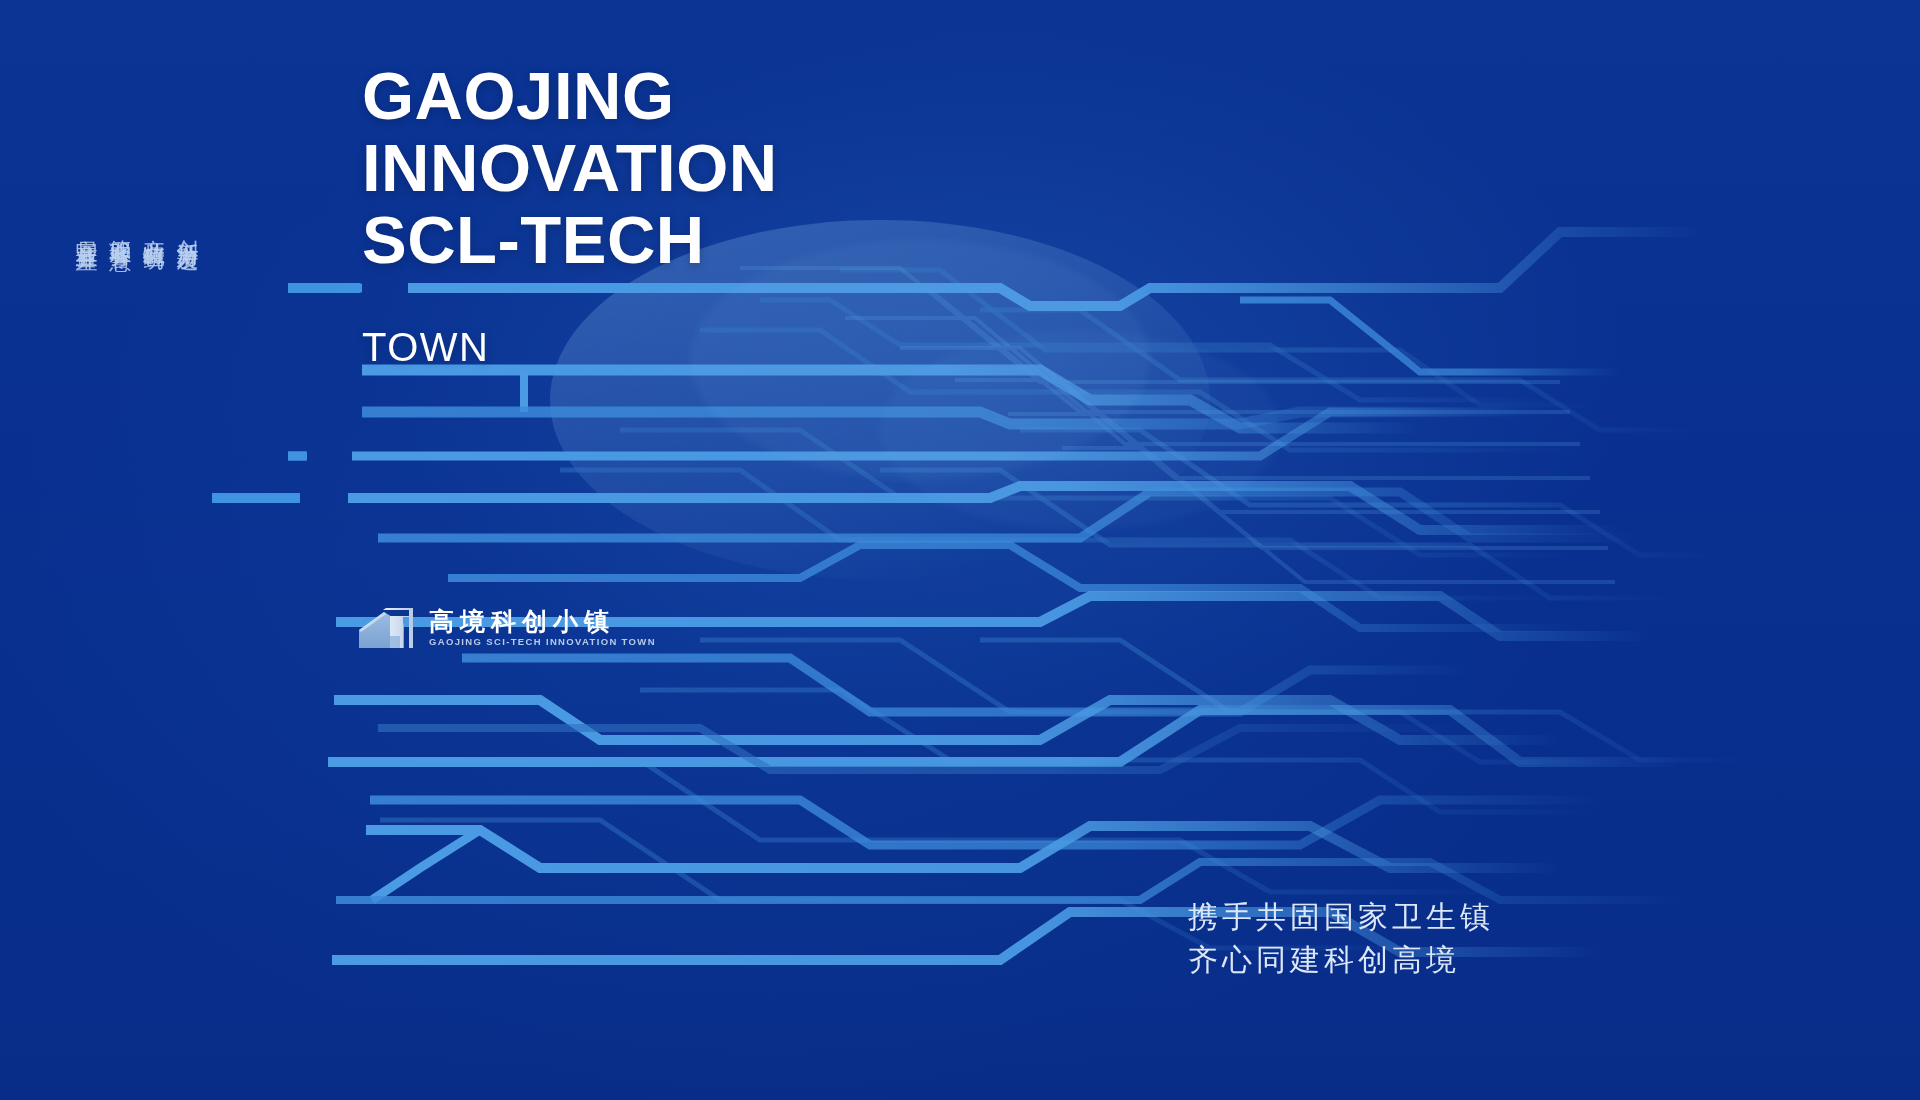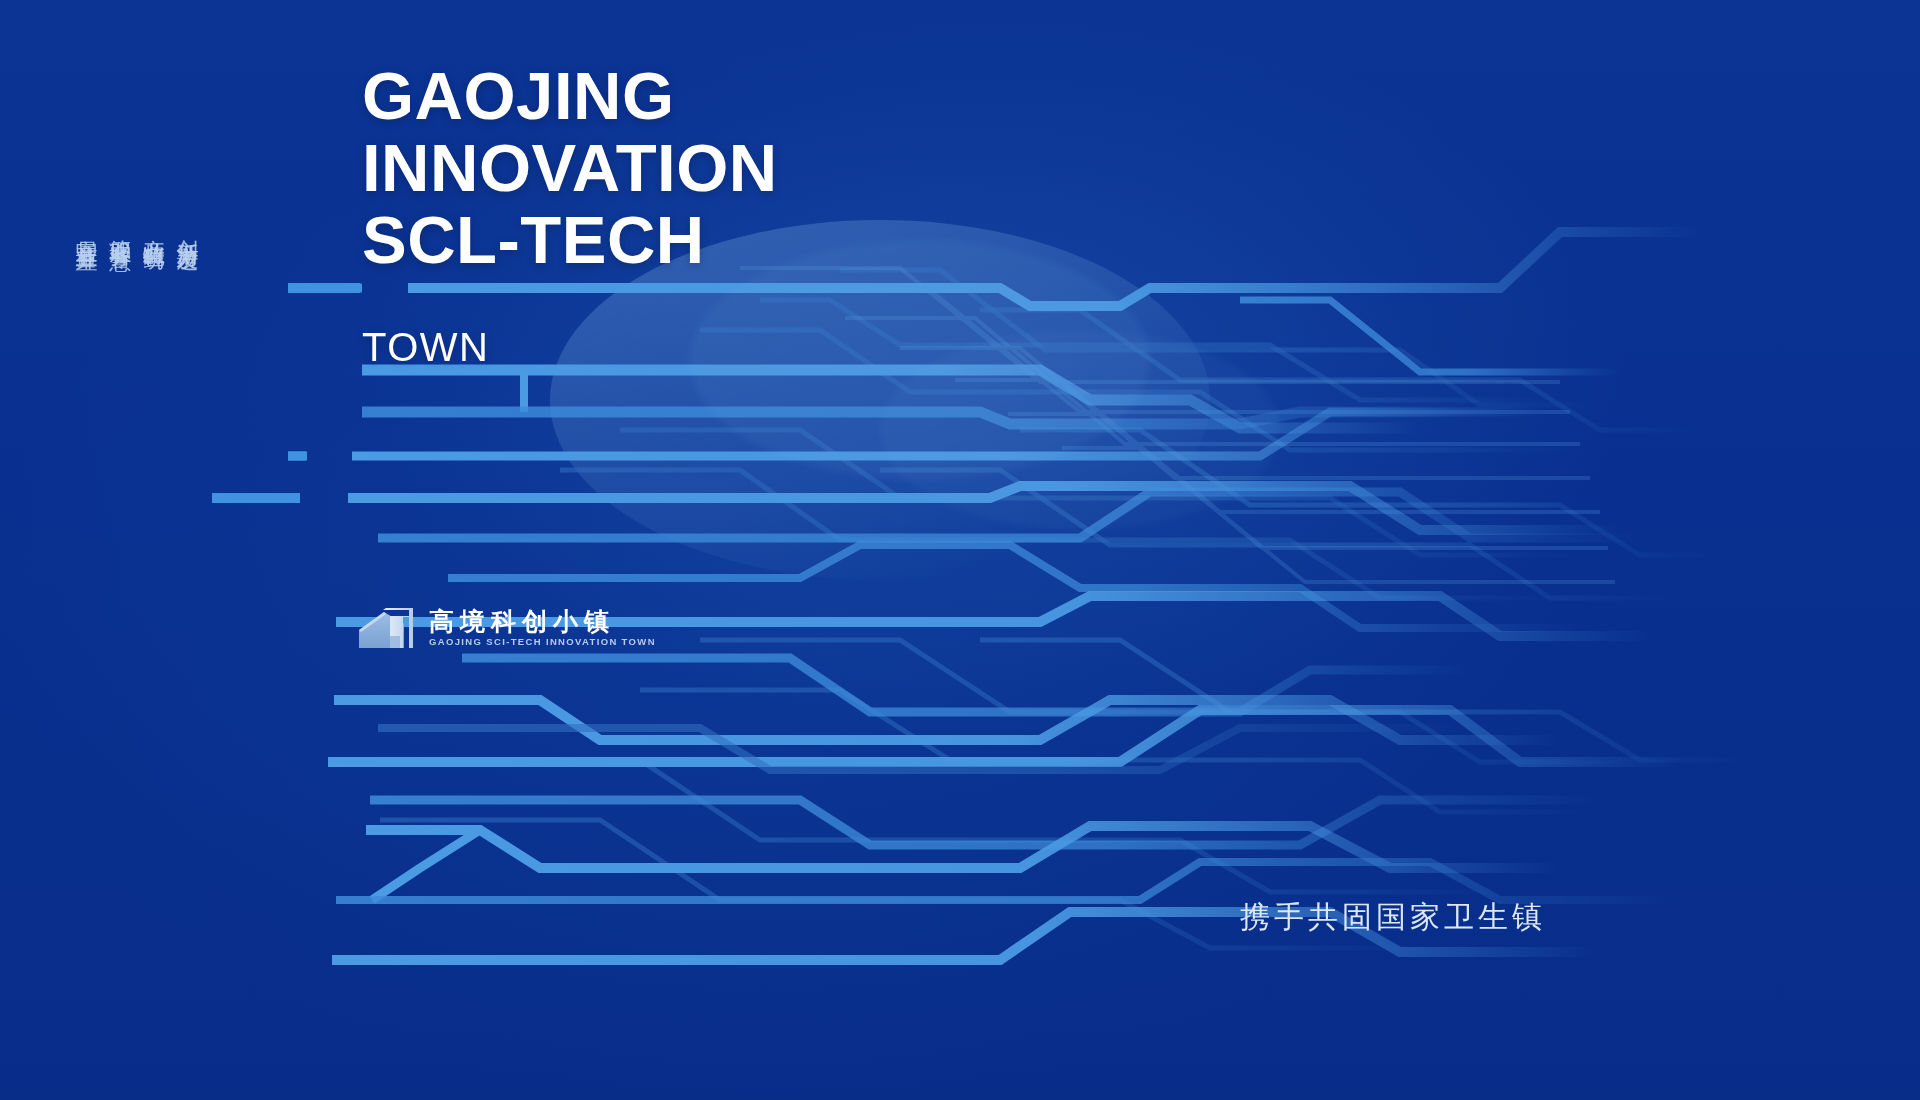--- a/index.html
+++ b/index.html
@@ -107,21 +107,21 @@
     font-weight: 700;
     letter-spacing: 1.35px;
     line-height: 1;
     white-space: nowrap;
     transform: scaleY(0.92);
     transform-origin: left center;
   }
   
   #bottom-slogan {
     position: absolute;
-    left: 1240px;
+    left: 1188px;
     top: 896px;
     color: #dbe6f7;
     font-size: 30px;
     line-height: 1.42;
     letter-spacing: 4px;
     font-family: "DejaVu Sans", "Liberation Sans", sans-serif;
     white-space: nowrap;
   }
   #bottom-slogan .bs-line { display: block; }
 </style>
@@ -290,15 +290,16 @@
       <path d="M34,32 L44,32 L44,44 L34,44 Z" fill="#8fb1dc" opacity="0.75"></path>
     </svg>
     <div id="logo-text-stack">
       <div id="logo-cn">高境科创小镇</div>
       <div id="logo-en">GAOJING SCI-TECH INNOVATION TOWN</div>
     </div>
   </div>
 
   <div id="bottom-slogan">
     <span class="bs-line">携手共固国家卫生镇</span>
+    <span class="bs-line">齐心同建科创高境</span>
   </div>
 
 </div>
 
 </body></html>

